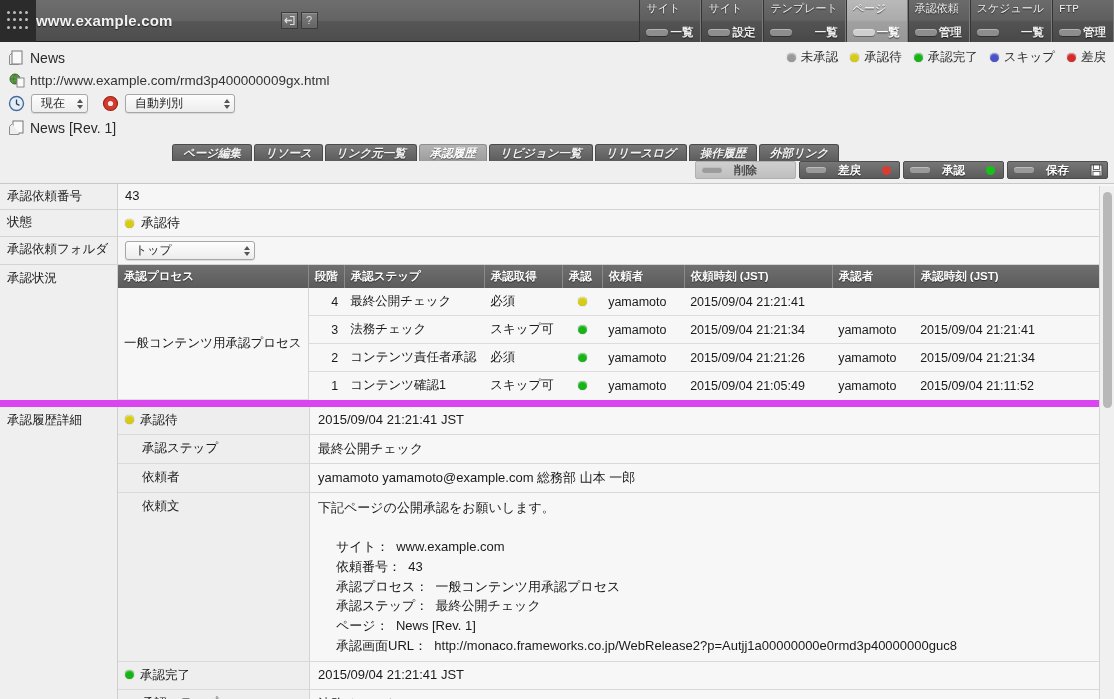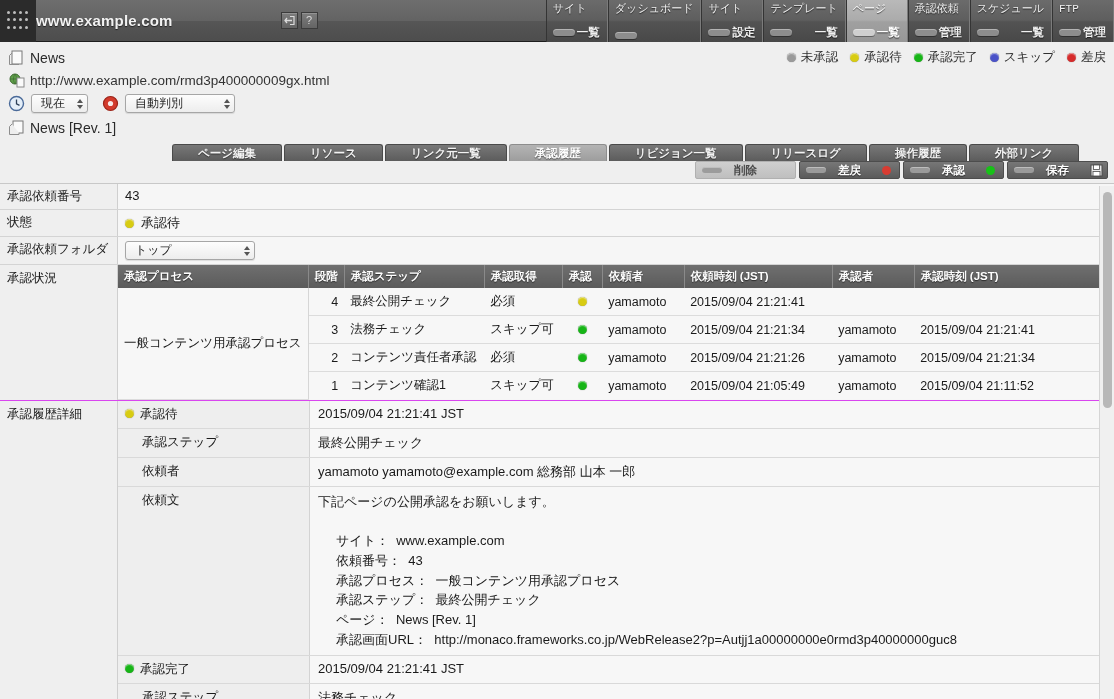--- a/index.html
+++ b/index.html
@@ -83,27 +83,28 @@
     display: flex; flex-direction: column; gap: 2px; line-height: 0;
   }
   .mac-select .arrows i { width: 0; height: 0; border-left: 3px solid transparent; border-right: 3px solid transparent; }
   .mac-select .arrows i.up { border-bottom: 4px solid #555; }
   .mac-select .arrows i.dn { border-top: 4px solid #555; }
 
   
   .subtab-row { position: relative; height: 18px; margin-top: 4px; }
   .subtabs { position: absolute; left: 172px; bottom: 0; display: flex; align-items: flex-end; }
   .subtab {
-    position: relative; height: 17px; padding: 0 25px;
+    position: relative; height: 17px; padding: 0 10px;
     font-size: 11.5px; font-weight: bold; color: #f2f2f2;
     background: linear-gradient(to bottom,#787878,#5c5c5c);
     border: 1px solid #4a4a4a; border-bottom: none;
     border-radius: 3px 3px 0 0; margin-right: 2px;
     display: flex; align-items: center; white-space: nowrap;
     text-shadow: 0 1px 1px rgba(0,0,0,.5);
+    font-style: italic;
   }
   .subtab.active { background: linear-gradient(to bottom,#b4b4b4,#9d9d9d); color: #fff; border-color: #8d8d8d; }
 
   
   .action-row { position: relative; height: 22px; background: #efefef; padding-left: 32px; }
   .actions { position: absolute; right: 6px; top: 0; display: flex; gap: 3px; }
   .act-btn {
     position: relative; width: 101px; height: 18px;
     background: linear-gradient(to bottom,#777,#5b5b5b);
     border: 1px solid #4d4d4d; border-radius: 2px;
@@ -121,21 +122,21 @@
   .form { border-top: 1px solid #c8c8c8; }
   .frow { display: flex; border-bottom: 1px solid #d4d4d4; background: #f4f4f4; min-height: 24px; }
   .flabel {
     flex: 0 0 118px; padding: 4px 7px; font-size: 12.5px; color: #222;
     background: #efefef; border-right: 1px solid #cfcfcf;
   }
   .fval { flex: 1 1 auto; padding: 4px 7px; font-size: 13px; background: #f6f6f6; }
   .inline { display: flex; align-items: center; gap: 7px; }
 
   
-  .tbl-wrap { display: flex; border-bottom: 1px solid #d946ef; }
+  .tbl-wrap { display: flex; border-bottom: 7px solid #d946ef; }
   .tbl-label { flex: 0 0 118px; padding: 5px 7px; font-size: 12.5px; background: #efefef; border-right: 1px solid #cfcfcf; }
   .tbl-area { flex: 1 1 auto; background: #f6f6f6; }
   table.status { width: 100%; border-collapse: collapse; font-size: 12.5px; }
   table.status thead th {
     background: linear-gradient(to bottom,#6f6f6f,#5b5b5b);
     color: #fff; font-size: 11.5px; font-weight: bold; text-align: left;
     padding: 4px 6px; border-right: 1px solid #8a8a8a; white-space: nowrap;
     text-shadow: 0 1px 1px rgba(0,0,0,.55);
   }
   table.status thead th:last-child { border-right: none; }
@@ -199,27 +200,20 @@
         </div>
         <div class="tb-ico">?</div>
       </div>
     </div>
     <div class="nav-tabs">
       <div class="nav-tab">
         <div class="nt-top">サイト</div>
         <div class="nt-bot">
             <span class="nt-pill"></span>
             <span class="nt-label">一覧</span>
-          </div>
-      </div>
-      <div class="nav-tab">
-        <div class="nt-top">ダッシュボード</div>
-        <div class="nt-bot">
-            <span class="nt-pill"></span>
-            <span class="nt-label"></span>
           </div>
       </div>
       <div class="nav-tab">
         <div class="nt-top">サイト</div>
         <div class="nt-bot">
             <span class="nt-pill"></span>
             <span class="nt-label">設定</span>
           </div>
       </div>
       <div class="nav-tab">

